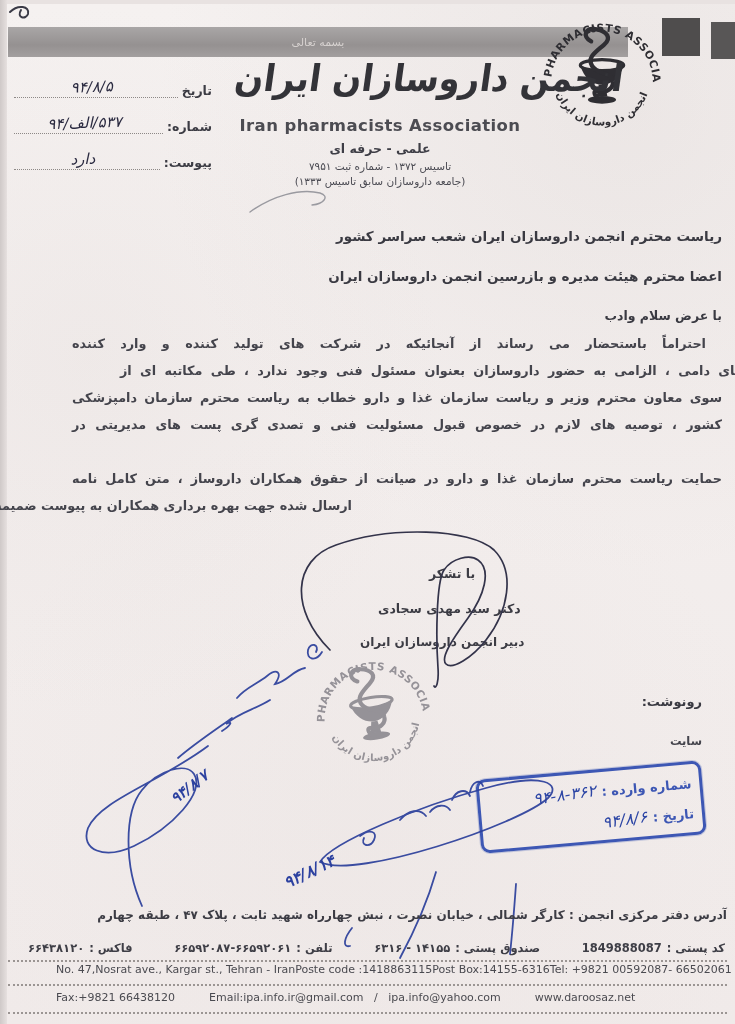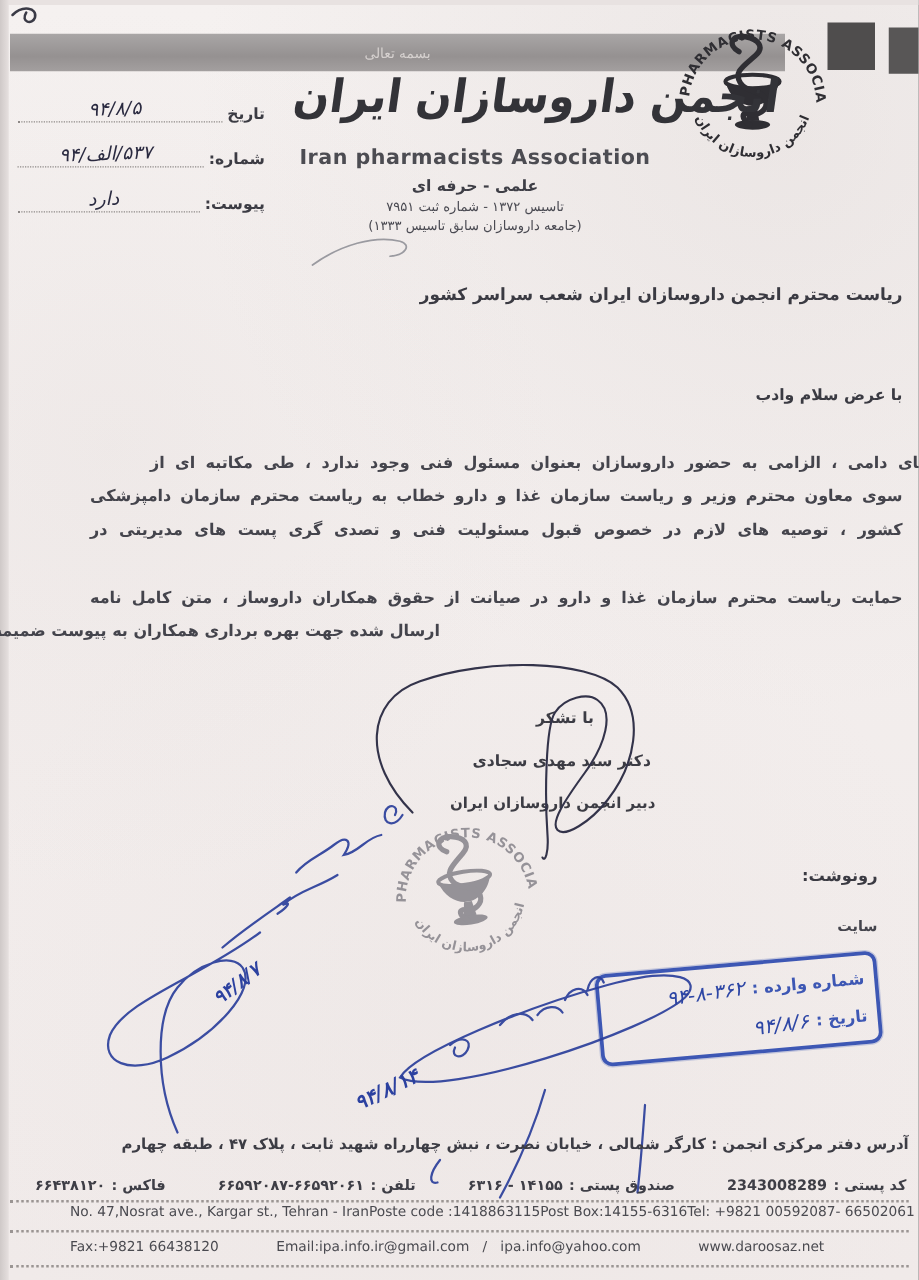--- a/index.html
+++ b/index.html
@@ -66,21 +66,21 @@
   
   .addr-fa{left:16px;right:8px;top:908px;direction:rtl;text-align:right;font-size:12px;font-weight:bold;
     color:#3c3c44;white-space:nowrap;overflow:visible;}
   .codes-fa{left:28px;right:10px;top:941px;direction:rtl;display:flex;justify-content:space-between;
     font-size:11.5px;font-weight:bold;color:#3e3e46;}
   .codes-fa .pair{display:flex;gap:5px;white-space:nowrap;}
   .codes-fa .num{direction:ltr;unicode-bidi:embed;}
   .dotrule{border-top:2px dotted #9b9593;height:0;}
   .en-line{left:12px;right:12px;font-size:11px;color:#4a4a50;display:flex;white-space:nowrap;margin-left:44px;}
   .en-line.l1{top:963px;justify-content:space-between;}
-  .en-line.l2{top:991px;gap:46px;}
+  .en-line.l2{top:991px;gap:34px;}
 
   svg text{font-family:"DejaVu Sans","Liberation Sans",sans-serif;}
   .overlay{left:0;top:0;pointer-events:none;}
 </style>
 </head>
 <body>
 
 <div id="page">
   <div class="abs edge-top"></div>
   <div class="abs edge-left"></div>
@@ -133,22 +133,24 @@
     </span>
   </div>
 
   <div class="abs fa-callig">انجمن داروسازان ایران</div>
   <div class="abs en-name">Iran pharmacists Association</div>
   <div class="abs org-type">علمی - حرفه ای</div>
   <div class="abs h-small" style="top:160px;">تاسیس ۱۳۷۲ - شماره ثبت ۷۹۵۱</div>
   <div class="abs h-small" style="top:175px;">(جامعه داروسازان سابق تاسیس ۱۳۳۳)</div>
 
   <div class="abs recipient rtl" style="top:228px;">ریاست محترم انجمن داروسازان ایران شعب سراسر کشور</div>
+  <div class="abs recipient rtl" style="top:268px;">اعضا محترم هیئت مدیره و بازرسین انجمن داروسازان ایران</div>
   <div class="abs salute" style="top:308px;">با عرض سلام وادب</div>
 
+  <div class="abs bline first" style="top:336px;">احتراماً باستحضار می رساند از آنجائیکه در شرکت های تولید کننده و وارد کننده</div>
   <div class="abs bline" style="top:363px;margin-left:48px;">داروهای دامی ، الزامی به حضور داروسازان بعنوان مسئول فنی وجود ندارد ، طی مکاتبه ای از</div>
   <div class="abs bline" style="top:390px;">سوی معاون محترم وزیر و ریاست سازمان غذا و دارو خطاب به ریاست محترم سازمان دامپزشکی</div>
   <div class="abs bline" style="top:417px;">کشور ، توصیه های لازم در خصوص قبول مسئولیت فنی و تصدی گری پست های مدیریتی در</div>
   <div class="abs bline" style="top:471px;">حمایت ریاست محترم سازمان غذا و دارو در صیانت از حقوق همکاران داروساز ، متن کامل نامه</div>
   <div class="abs bline last" style="top:498px;">ارسال شده جهت بهره برداری همکاران به پیوست ضمیمه می باشد.</div>
 
   <div class="abs closing" style="left:412px;top:566px;width:80px;">با تشکر</div>
   <div class="abs closing" style="left:378px;top:601px;width:130px;font-size:12.5px;">دکتر سید مهدی سجادی</div>
   <div class="abs closing" style="left:360px;top:635px;width:136px;font-size:12px;">دبیر انجمن داروسازان ایران</div>
 
@@ -217,21 +219,21 @@
       <path d="M 352,928 c -8,10 -10,20 -2,18"></path>
       <path d="M 516,884 C 514,912 512,936 510,954"></path>
     </g>
   </svg>
 
   <div class="abs addr-fa">آدرس دفتر مرکزی انجمن : کارگر شمالی ، خیابان نصرت ، نبش چهارراه شهید ثابت ، پلاک ۴۷ ، طبقه چهارم</div>
 
   <div class="abs codes-fa">
     <span class="pair">
       <span>کد پستی :</span>
-      <span class="num">2343008289</span>
+      <span class="num">1849888087</span>
     </span>
     <span class="pair">
       <span>صندوق پستی :</span>
       <span class="num">۶۳۱۶ - ۱۴۱۵۵</span>
     </span>
     <span class="pair">
       <span>تلفن :</span>
       <span class="num">۶۶۵۹۲۰۸۷-۶۶۵۹۲۰۶۱</span>
     </span>
     <span class="pair">

